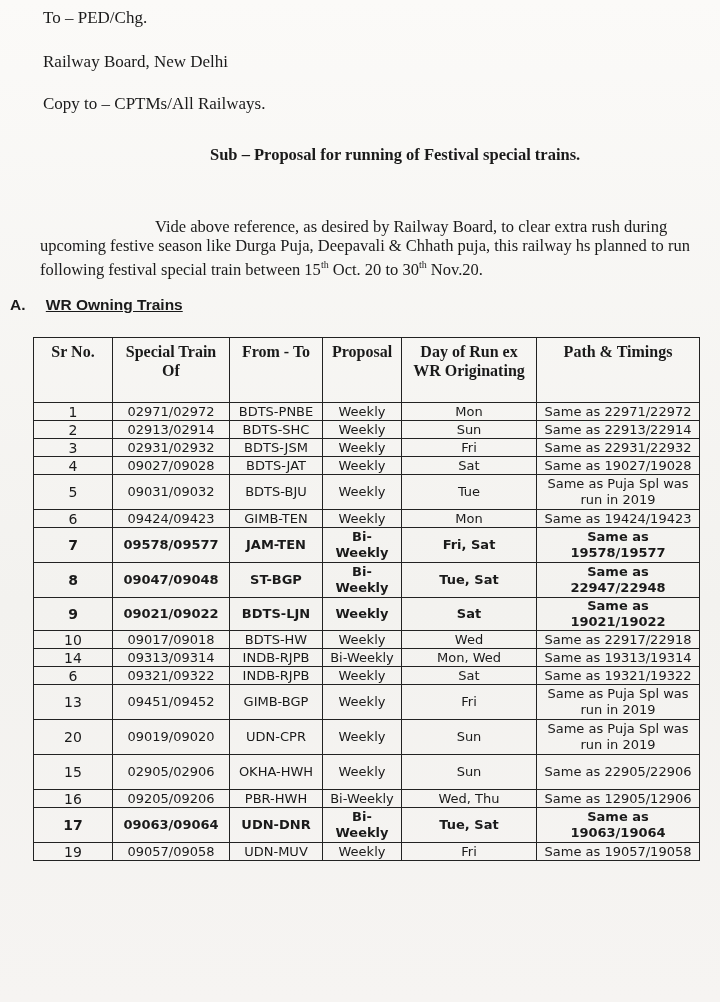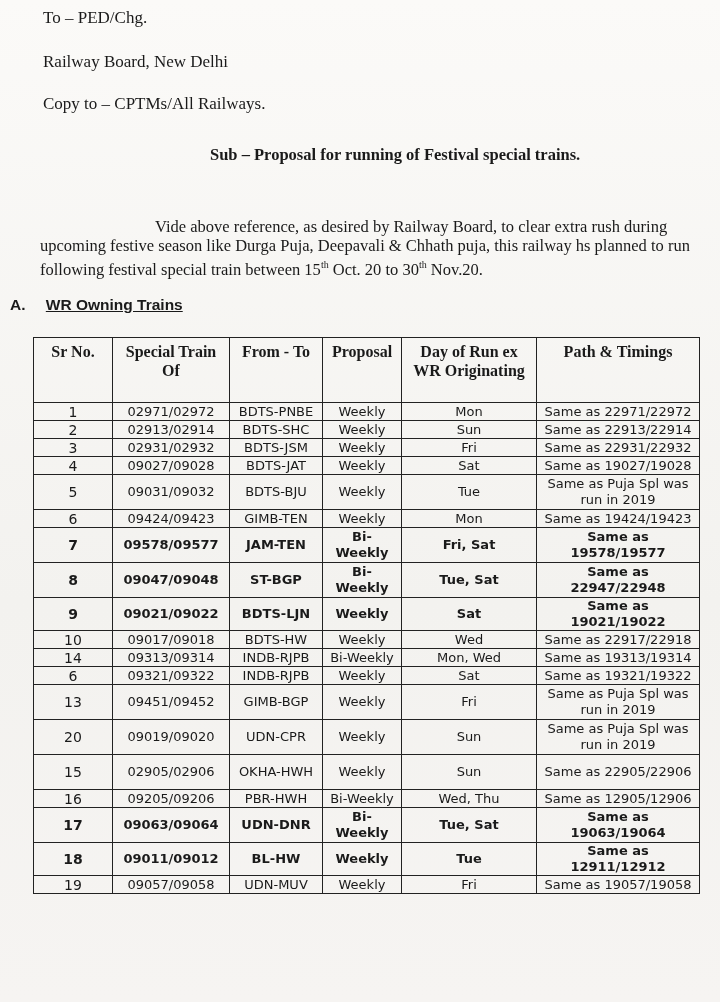--- a/index.html
+++ b/index.html
@@ -188,28 +188,20 @@
           <td>Same as 12905/12906</td>
         </tr>
         <tr class="tall bold">
           <td class="sr">17</td>
           <td>09063/09064</td>
           <td>UDN-DNR</td>
           <td>Bi-Weekly</td>
           <td>Tue, Sat</td>
           <td>Same as 19063/19064</td>
         </tr>
-        <tr class=" bold">
-          <td class="sr">18</td>
-          <td>09011/09012</td>
-          <td>BL-HW</td>
-          <td>Weekly</td>
-          <td>Tue</td>
-          <td>Same as 12911/12912</td>
-        </tr>
         <tr>
           <td class="sr">19</td>
           <td>09057/09058</td>
           <td>UDN-MUV</td>
           <td>Weekly</td>
           <td>Fri</td>
           <td>Same as 19057/19058</td>
         </tr>
       </tbody>
   </table>

